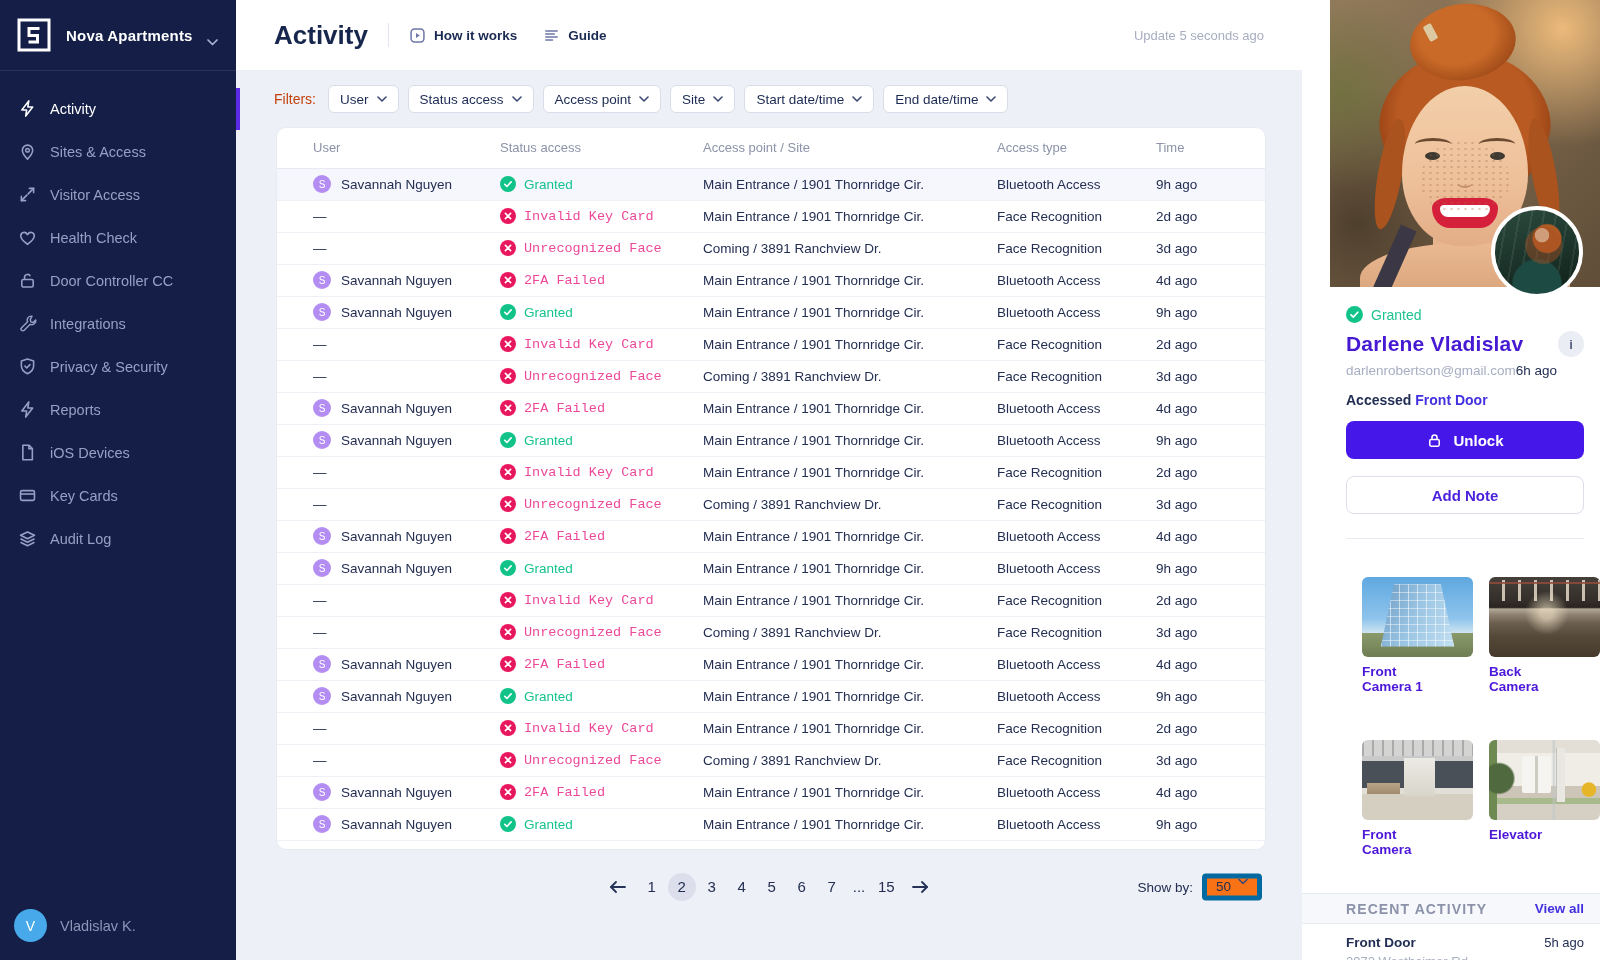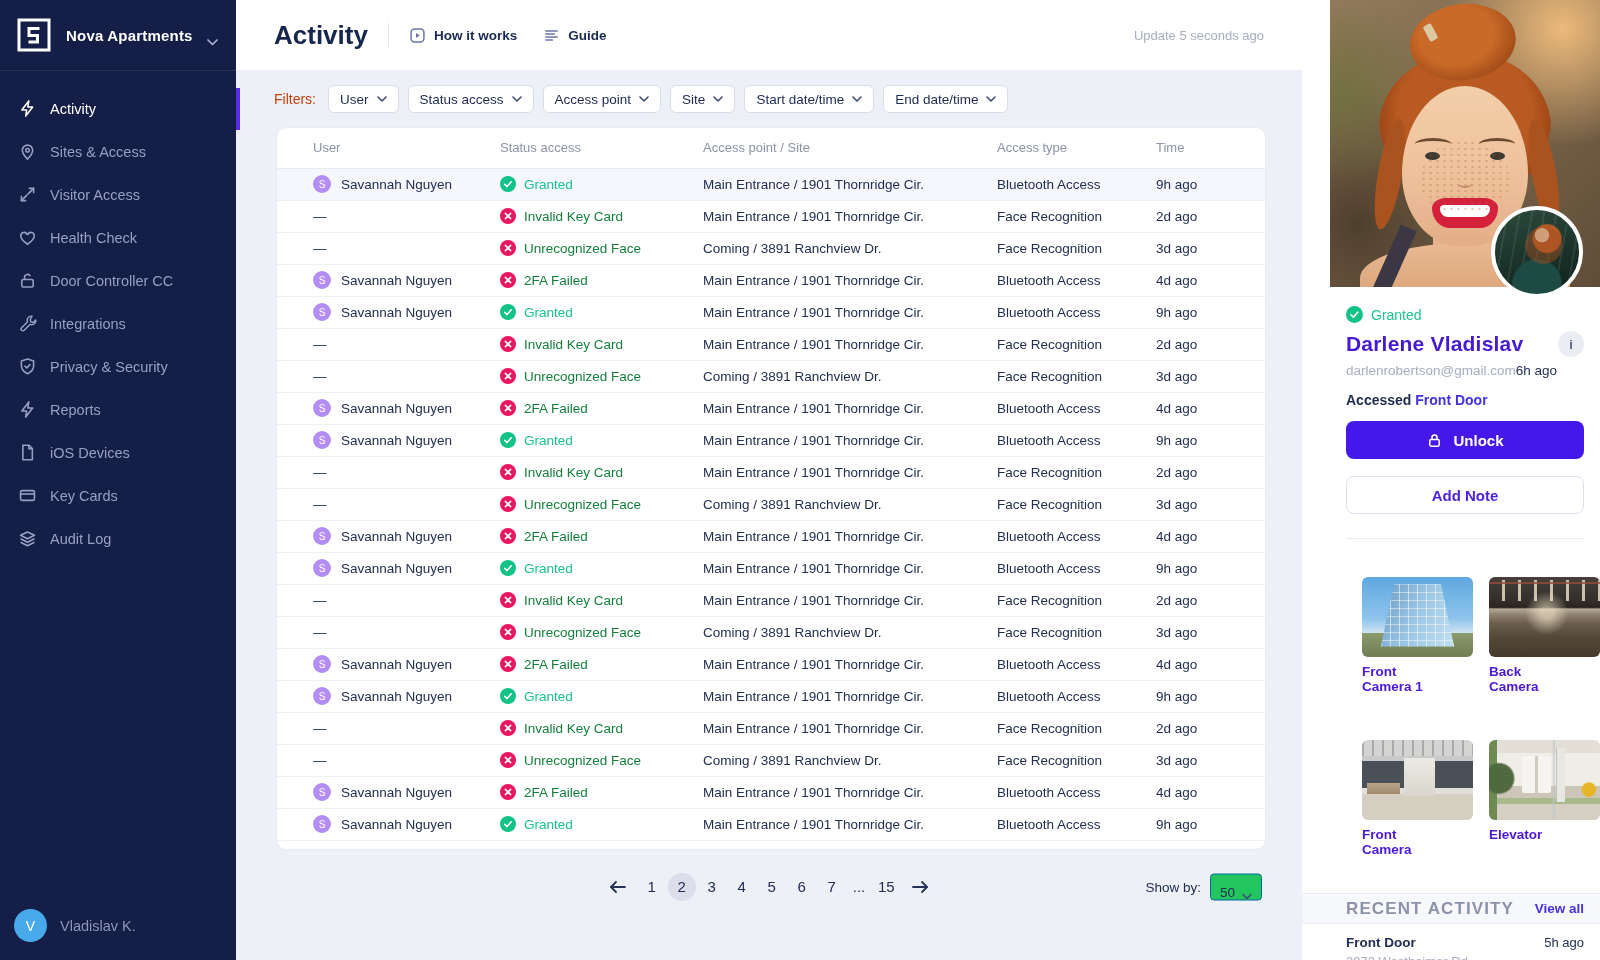--- a/index.html
+++ b/index.html
@@ -51,33 +51,33 @@
   td { height:32px; font-size:13.5px; color:#232e52; border-bottom:1px solid #eef0f6; white-space:nowrap; overflow:hidden; }
   tr.selected td { background:#f6f6fd; }
   tr:last-child td { border-bottom:1px solid #eef0f6; }
   .ucell { display:flex; align-items:center; }
   .uavatar { width:18px; height:18px; border-radius:50%; background:#b38df2; color:#fff; font-size:10px; display:inline-flex; align-items:center; justify-content:center; margin-right:10px; flex:0 0 18px; }
   .udash { color:#232e52; }
   .scell { display:flex; align-items:center; }
   .sicon { width:16px; height:16px; display:inline-flex; margin-right:8px; }
   .sicon svg { width:16px; height:16px; }
   .stext.granted { color:#16c28e; }
-  .stext.denied { color:#15803d; }
+  .stext.denied { color:#ec4899;font-family:Liberation Mono, monospace; }
 
   
   .pager-row { position:relative; margin-top:17px; height:40px; display:flex; align-items:center; justify-content:center; }
   .pager { display:flex; align-items:center; }
   .pg-arrow { width:22px; height:14px; color:#243357; cursor:pointer; display:inline-flex; margin:0 8px; }
   .pg-arrow svg { width:22px; height:14px; }
   .pg-num { min-width:28px; height:28px; display:inline-flex; align-items:center; justify-content:center; font-size:15px; color:#232e52; margin:0 1px; cursor:pointer; border-radius:50%; }
   .pg-num.current { background:#dcdfeb; }
   .pg-ellipsis { margin:0 6px; color:#232e52; font-size:15px; }
   .show-by { position:absolute; right:40px; top:50%; transform:translateY(-50%); display:flex; align-items:center; }
   .show-by-label { font-size:13.5px; color:#232e52; margin-right:9px; }
-  .show-by-select { display:flex; align-items:flex-end; background:#22c55e; border:1px solid #0369a1; border-radius:4px; height:27px; padding:0 9px; font-size:13.5px; color:#232e52; cursor:pointer; }
+  .show-by-select { display:flex; align-items:flex-start; background:#f97316; border:5px solid #0369a1; border-radius:4px; height:27px; padding:0 9px; font-size:13.5px; color:#232e52; cursor:pointer; }
   .show-by-select .chev { margin-left:7px; color:#3d4a74; display:inline-flex; }
 
   
   .rightpanel { width:298px; flex:0 0 298px; background:#fff; position:relative; }
   .photo { width:270px; height:287px; margin-left:28px; position:relative; overflow:hidden;
     background:
       radial-gradient(circle at 86% 10%, rgba(242,190,125,.95) 0, rgba(242,190,125,0) 34%),
       radial-gradient(circle at 4% 32%, rgba(108,112,60,.75) 0, rgba(108,112,60,0) 30%),
       radial-gradient(circle at 10% 78%, rgba(70,56,40,.85) 0, rgba(70,56,40,0) 42%),
       linear-gradient(135deg,#937b5c 0%,#7d674c 45%,#5f4d38 100%); }
@@ -166,21 +166,21 @@
       linear-gradient(90deg,#6e8a52 0 7%, rgba(110,138,82,0) 7%),
       linear-gradient(90deg, rgba(255,255,255,0) 57%, rgba(190,198,200,.55) 57.5%, rgba(190,198,200,.55) 59.5%, rgba(255,255,255,0) 60%),
       linear-gradient(180deg,#e3ded6 0 16%,#f0ede7 16% 58%,#cdc6b8 58% 72%,#a8b98c 72% 80%,#d6d0c4 80%); }
   .cam-elevator::before { content:""; position:absolute; left:30%; width:26%; top:20%; height:46%; border-radius:2px;
     background:linear-gradient(90deg,#f6f4f0 0 46%,#cfccc4 46% 54%,#f6f4f0 54%); }
   .cam-elevator::after { content:""; position:absolute; left:60%; width:8%; top:10%; bottom:22%;
     background:#e9e7e2; border-left:1px solid rgba(120,120,115,.35); }
 
   .recent-head { margin:6px -16px 0 -44px; padding:0 16px 0 44px; height:31px; background:#f7f8fb;
     border-top:1px solid #e9ebf3; border-bottom:1px solid #e9ebf3; display:flex; align-items:center; justify-content:space-between; }
-  .recent-title { font-size:17px; font-weight:bold; letter-spacing:1.1px; color:#8b92a9; }
+  .recent-title { font-size:14px; font-weight:bold; letter-spacing:1.1px; color:#8b92a9; }
   .view-all { font-size:13.5px; font-weight:bold; color:#4331e0; cursor:pointer; }
   .recent-item { padding-top:11px; }
   .recent-item + .recent-item { margin-top:10px; border-top:1px solid #edeff5; }
   .ri-top { display:flex; align-items:center; justify-content:space-between; }
   .ri-name { font-size:13.5px; font-weight:bold; color:#222e54; }
   .ri-time { font-size:13px; color:#222e54; }
   .ri-addr { font-size:13px; color:#a7aec2; margin-top:4px; }
 </style>
 </head>
 <body>

